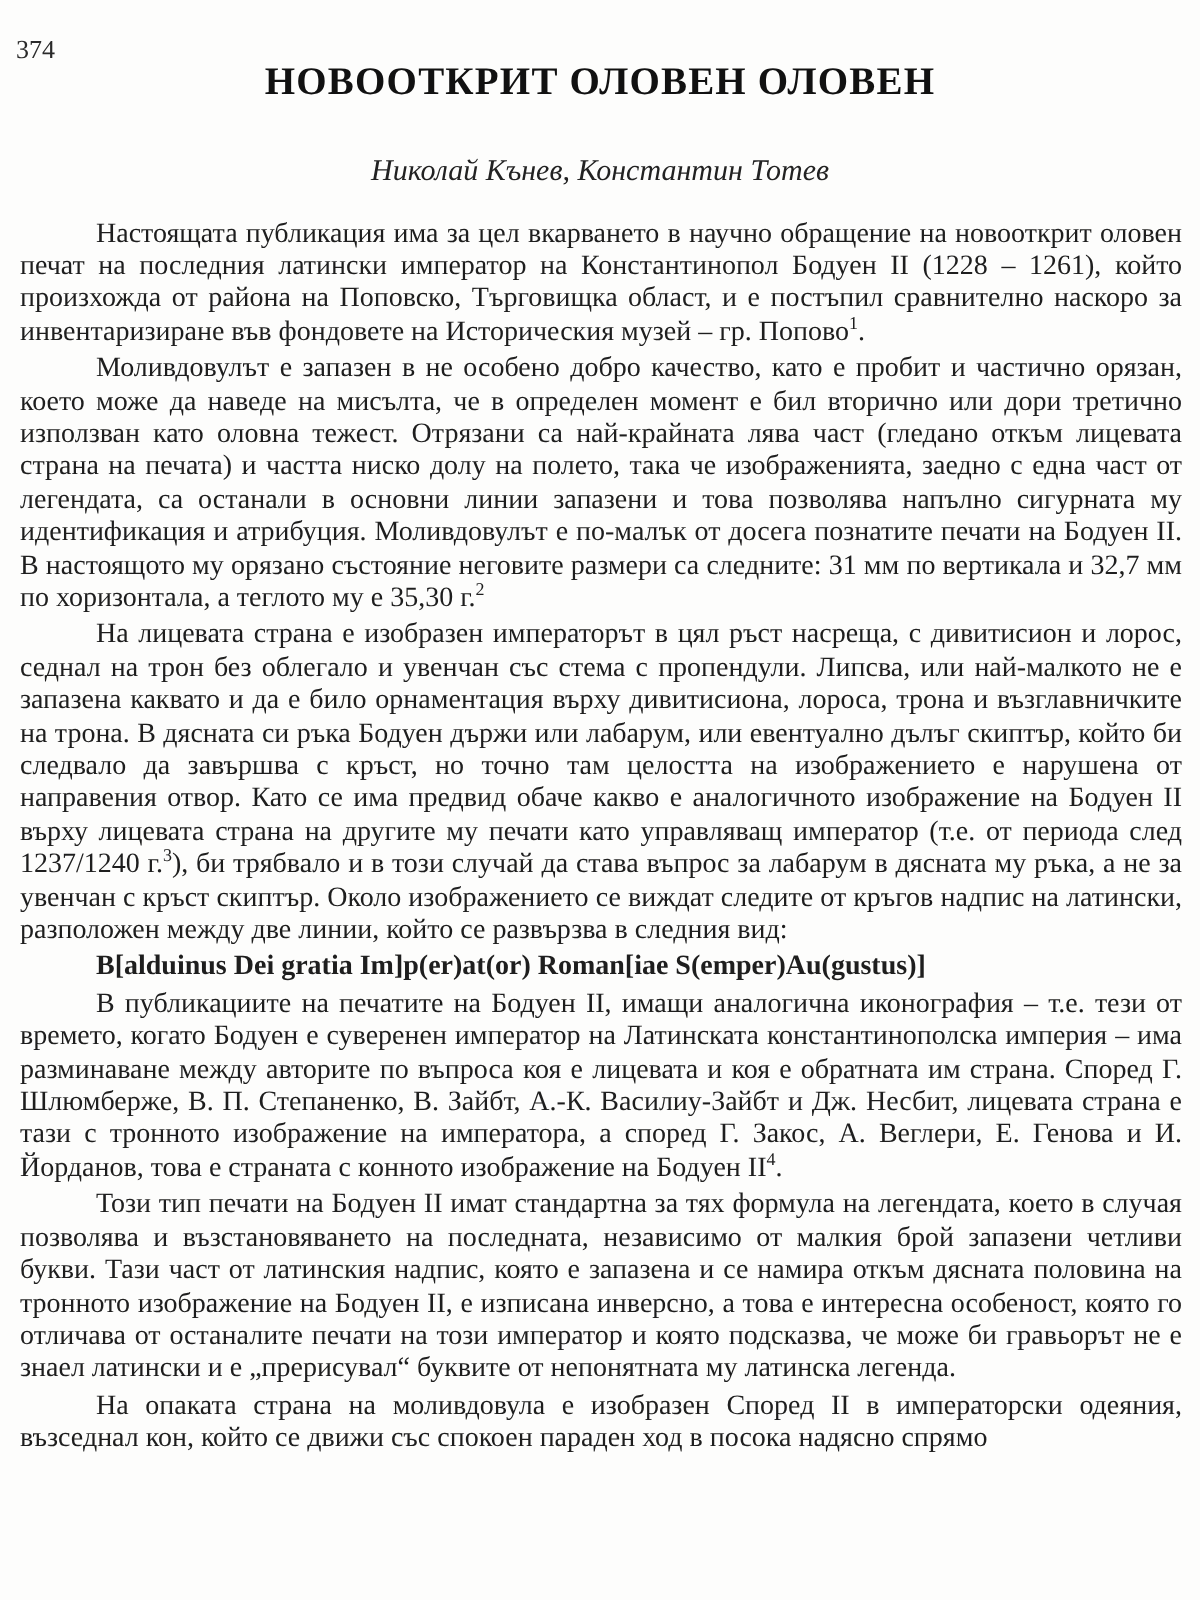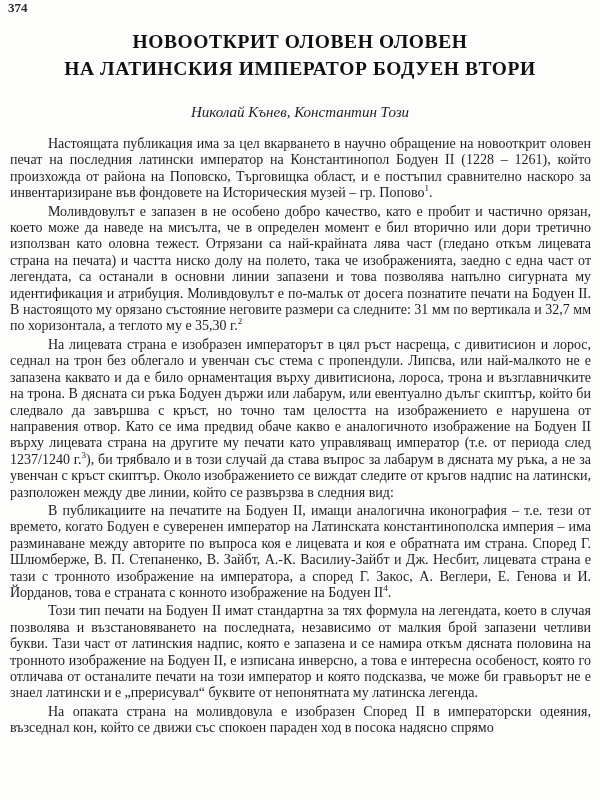--- a/index.html
+++ b/index.html
@@ -12,24 +12,24 @@
     width: 600px;
     height: 800px;
     margin: 0;
     background: #fdfdfc;
     overflow: hidden;
     font-family: "Liberation Serif", "DejaVu Serif", serif;
     color: #1e1e1e;
   }
   .page-number {
     position: absolute;
-    top: 0px;
+    top: 17px;
     left: 8px;
     font-size: 13px;
-    font-weight: 700;
+    font-weight: 400;
     color: #2a2a2a;
   }
   .title {
     margin: 29px 10px 0 10px;
     text-align: center;
     font-size: 19.5px;
     font-weight: 700;
     line-height: 26.5px;
     letter-spacing: 0.6px;
     color: #111;
@@ -66,26 +66,26 @@
   }
 </style>
 </head>
 <body>
 
 <div class="page">
   <div class="page-number">374</div>
 
   <h1 class="title">
     <span class="title-line">НОВООТКРИТ ОЛОВЕН ОЛОВЕН</span>
-    <span class="title-line">НА ЛАТИНСКИЯ ИМПЕРАТОР БОДУЕН ВТОРИ</span>
   </h1>
 
-  <div class="authors">Николай Кънев, Константин Този</div>
+  <div class="authors">Николай Кънев, Константин Тотев</div>
 
   <div class="article-body">
       <p class="para"><span>Настоящата публикация има за цел вкарването в научно обращение на новооткрит оловен печат на последния латински император на Константинопол Бодуен II (1228 – 1261), който произхожда от района на Поповско, Търговищка област, и е постъпил сравнително наскоро за инвентаризиране във фондовете на Историческия музей – гр. Попово</span><sup class="fnref">1</sup><span>.</span></p>
       <p class="para"><span>Моливдовулът е запазен в не особено добро качество, като е пробит и частично орязан, което може да наведе на мисълта, че в определен момент е бил вторично или дори третично използван като оловна тежест. Отрязани са най-крайната лява част (гледано откъм лицевата страна на печата) и частта ниско долу на полето, така че изображенията, заедно с една част от легендата, са останали в основни линии запазени и това позволява напълно сигурната му идентификация и атрибуция. Моливдовулът е по-малък от досега познатите печати на Бодуен II. В настоящото му орязано състояние неговите размери са следните: 31 мм по вертикала и 32,7 мм по хоризонтала, а теглото му е 35,30 г.</span><sup class="fnref">2</sup></p>
       <p class="para"><span>На лицевата страна е изобразен императорът в цял ръст насреща, с дивитисион и лорос, седнал на трон без облегало и увенчан със стема с пропендули. Липсва, или най-малкото не е запазена каквато и да е било орнаментация върху дивитисиона, лороса, трона и възглавничките на трона. В дясната си ръка Бодуен държи или лабарум, или евентуално дълъг скиптър, който би следвало да завършва с кръст, но точно там целостта на изображението е нарушена от направения отвор. Като се има предвид обаче какво е аналогичното изображение на Бодуен II върху лицевата страна на другите му печати като управляващ император (т.е. от периода след 1237/1240 г.</span><sup class="fnref">3</sup><span>), би трябвало и в този случай да става въпрос за лабарум в дясната му ръка, а не за увенчан с кръст скиптър. Около изображението се виждат следите от кръгов надпис на латински, разположен между две линии, който се развързва в следния вид:</span></p>
+      <p class="para legend"><span>B[alduinus Dei gratia Im]p(er)at(or) Roman[iae S(emper)Au(gustus)]</span></p>
       <p class="para"><span>В публикациите на печатите на Бодуен II, имащи аналогична иконография – т.е. тези от времето, когато Бодуен е суверенен император на Латинската константинополска империя – има разминаване между авторите по въпроса коя е лицевата и коя е обратната им страна. Според Г. Шлюмберже, В. П. Степаненко, В. Зайбт, А.-К. Василиу-Зайбт и Дж. Несбит, лицевата страна е тази с тронното изображение на императора, а според Г. Закос, А. Веглери, Е. Генова и И. Йорданов, това е страната с конното изображение на Бодуен II</span><sup class="fnref">4</sup><span>.</span></p>
       <p class="para"><span>Този тип печати на Бодуен II имат стандартна за тях формула на легендата, което в случая позволява и възстановяването на последната, независимо от малкия брой запазени четливи букви. Тази част от латинския надпис, която е запазена и се намира откъм дясната половина на тронното изображение на Бодуен II, е изписана инверсно, а това е интересна особеност, която го отличава от останалите печати на този император и която подсказва, че може би гравьорът не е знаел латински и е „прерисувал“ буквите от непонятната му латинска легенда.</span></p>
       <p class="para"><span>На опаката страна на моливдовула е изобразен Според II в императорски одеяния, възседнал кон, който се движи със спокоен параден ход в посока надясно спрямо</span></p>
     </div>
 </div>
 
 </body></html>

